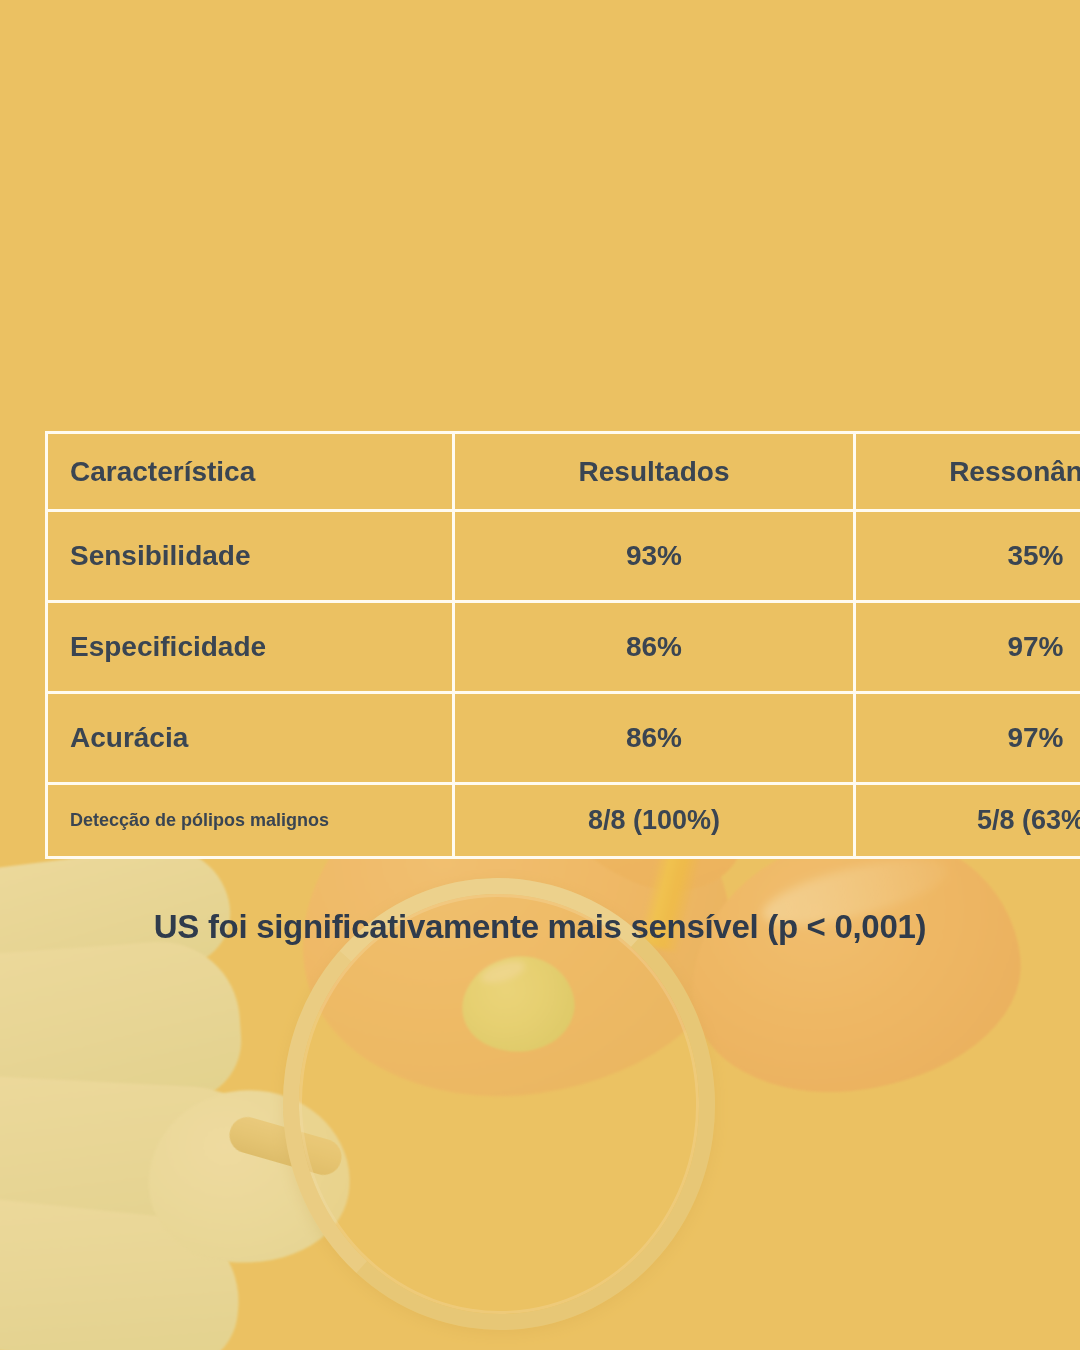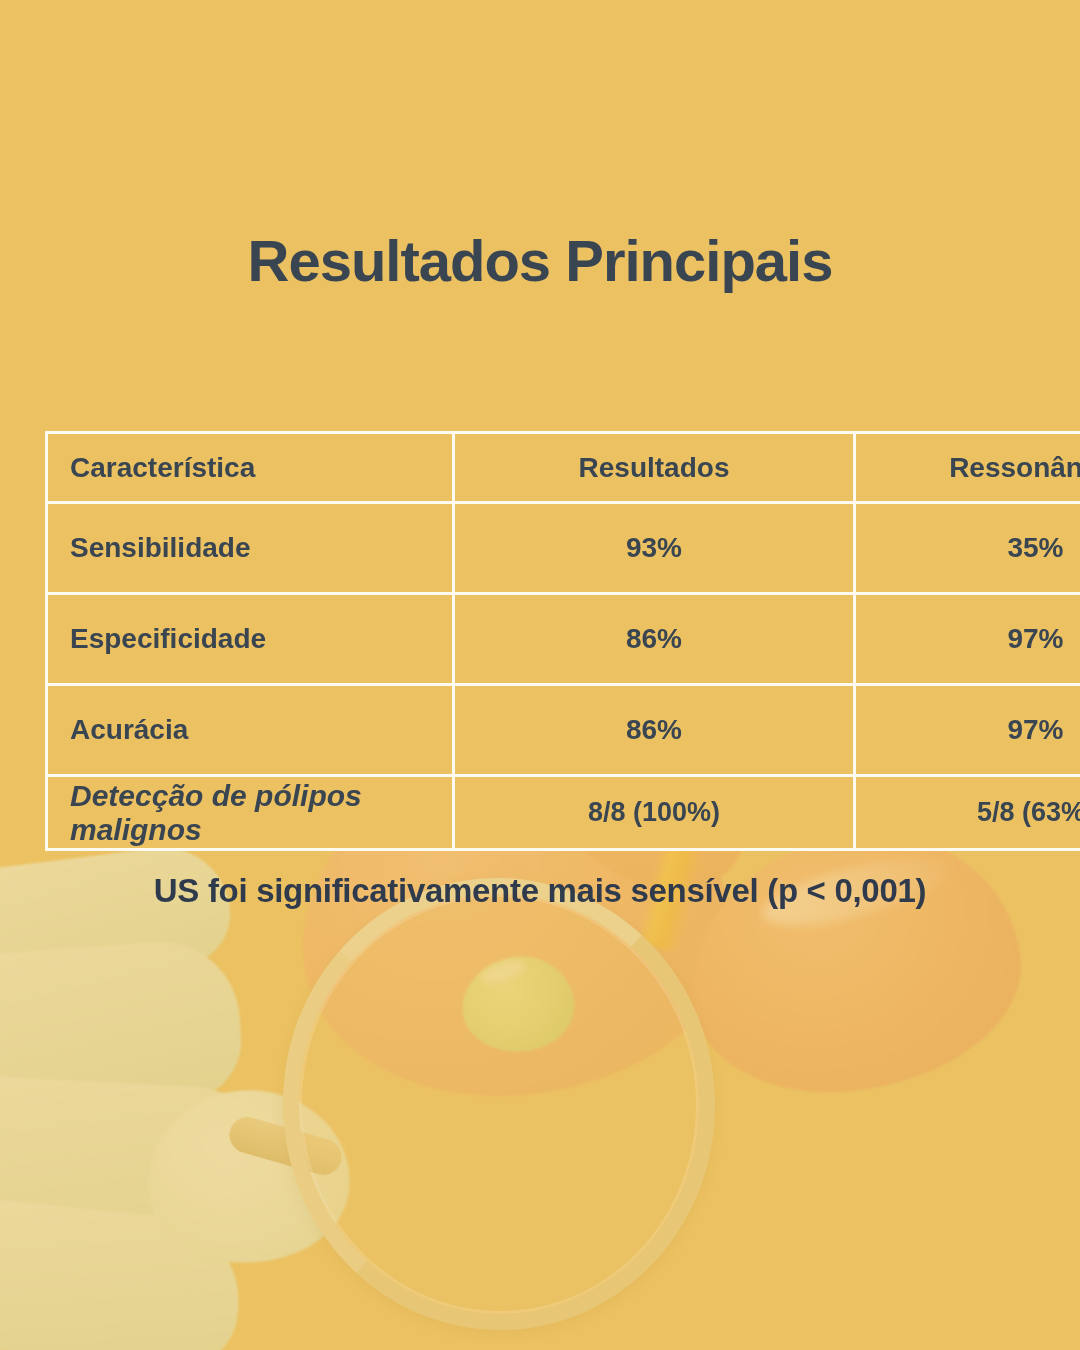--- a/index.html
+++ b/index.html
@@ -182,39 +182,38 @@
     padding: 0 22px;
     text-align: center;
     vertical-align: middle;
     font-size: 28px;
     font-weight: bold;
   }
   .results-table .col-feature { width: 360px; text-align: left; }
   .results-table .col-us      { width: 354px; }
   .results-table .col-mr      { width: 315px; }
 
-  .row-head td { height: 67px; }
+  .row-head td { height: 75px; }
   .row-data td { height: 88px; }
   .row-last td {
     height: 71px;
     font-size: 27px;
     font-weight: bold;
   }
   .row-last .col-feature {
-    font-size: 30px;
+    font-size: 18px;
     font-weight: bold;
     line-height: 1.12;
     padding-right: 16px;
-    font-style: italic;
   }
 
   
   .caption {
     position: absolute;
-    left: 0; top: 872px;
+    left: 0; top: 908px;
     width: 1080px;
     text-align: center;
     font-size: 33px;
     font-weight: bold;
     color: #2F3B4C;
     letter-spacing: -.3px;
   }
 </style>
 </head>
 <body>
@@ -234,21 +233,20 @@
     <div class="finger finger-3"></div>
     <div class="finger finger-4"></div>
     <div class="thumb-tip"></div>
     <div class="lens-handle"></div>
     <div class="lens-ring"></div>
     <div class="lens-ring-hi"></div>
     <div class="photo-tint"></div>
     <div class="photo-fade-top"></div>
   </div>
 
-  <div class="title">Resultados Principais</div>
 
   <table class="results-table">
     <tbody>
       <tr class="row-head">
         <td class="col-feature">Característica</td>
         <td class="col-us">Resultados</td>
         <td class="col-mr">Ressonância</td>
       </tr>
 
       <tr class="row-data">

